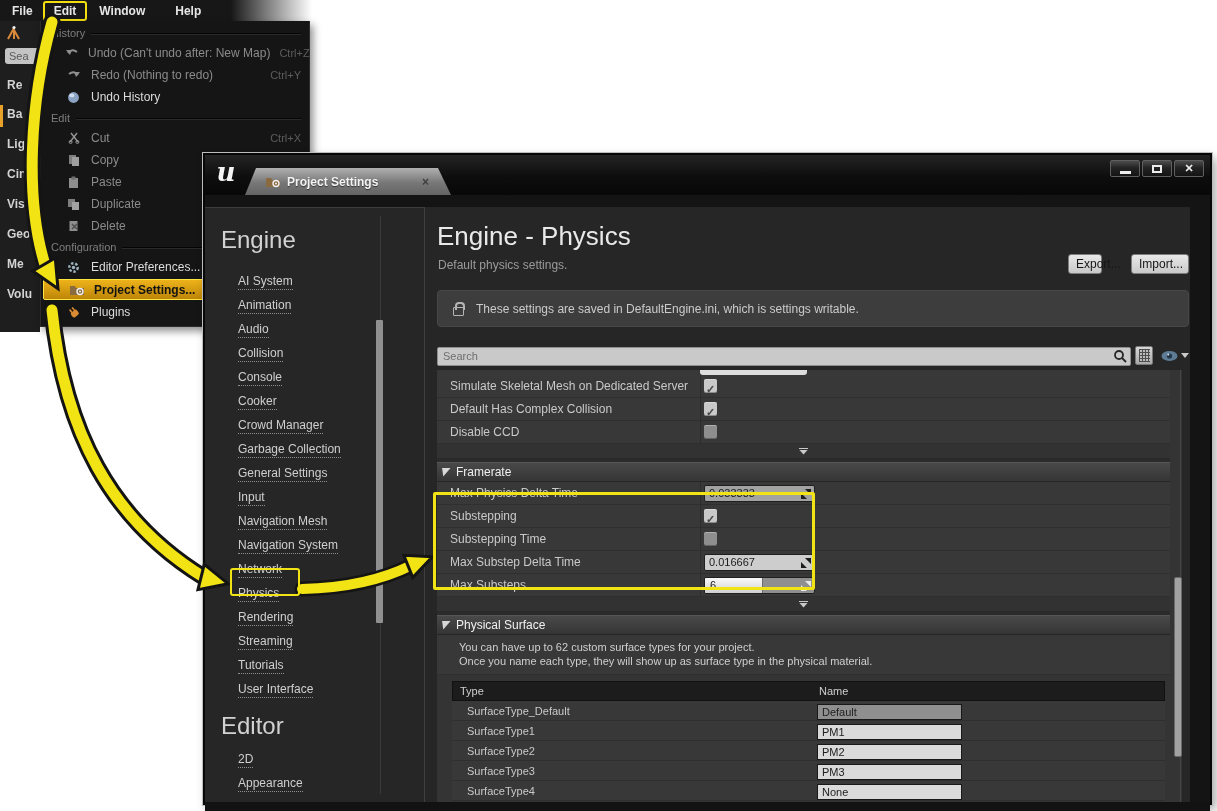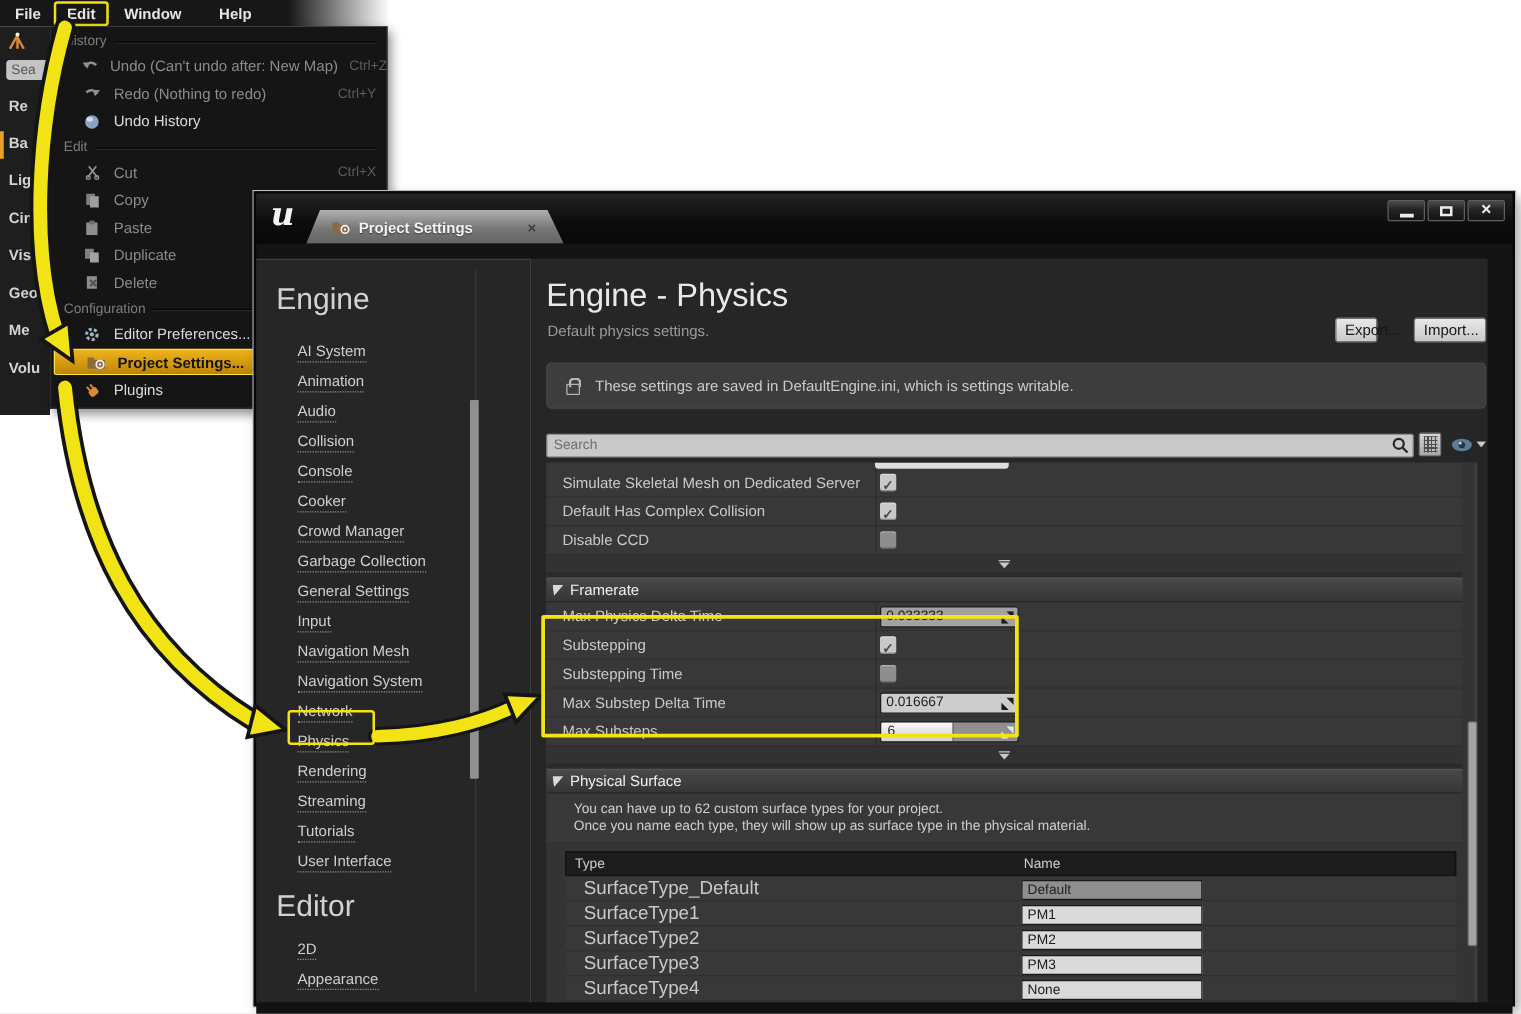--- a/index.html
+++ b/index.html
@@ -117,21 +117,21 @@
   .exp-tri { width:9px; height:5px; background:#c9c9c9; clip-path:polygon(0 0,100% 0,50% 100%); }
   .gap { height:3px; background:#2b2b2b; }
   .cathdr { height:20px; background:linear-gradient(#494949,#353535); border-top:1px solid #565656; border-bottom:1px solid #262626;
     display:flex; align-items:center; gap:5px; padding-left:5px; font-size:12px; font-weight:normal; color:#f0f0f0; }
   .cat-arrow { width:9px; height:9px; background:#d8d8d8; clip-path:polygon(0 0,100% 0,14% 100%); }
   .desc { background:#383838; padding:5px 0 6px 22px; font-size:11px; color:#cfcfcf; line-height:14px; border-bottom:1px solid #2f2f2f; }
   .tblhdr { margin:6px 0 0 15px; width:713px; height:20px; background:#1c1c1c; display:flex; align-items:center;
     font-size:11px; color:#cfcfcf; border:1px solid #111; }
   .th-type { padding-left:7px; width:366px; }
   .trow { display:flex; height:20px; align-items:center; background:#383838; border-bottom:1px solid #2f2f2f; margin-left:15px; width:713px; }
-  .t-type { width:365px; padding-left:15px; font-size:15px; color:#c9c9c9; }
+  .t-type { width:365px; padding-left:15px; font-size:11px; color:#c9c9c9; }
   .t-name input { width:145px; height:16px; background:#dadada; border:1px solid #191919; font-size:11px; color:#1c1c1c;
     padding:0 4px; font-family:"Liberation Sans",sans-serif; }
   .t-name.ro input { background:#8f8f8f; color:#222; }
   .main-track { position:absolute; right:1px; top:0; width:1px; height:432px; background:#454545; left:auto; }
   .main-thumb { position:absolute; right:0; top:207px; width:8px; height:180px; background:#a2a2a2; border:1px solid #6b6b6b; border-radius:2px; }
   .botstrip { position:absolute; left:0; top:595px; width:1005px; height:13px; background:#121212; }
 
   
   .overlay { position:absolute; left:0; top:0; width:1217px; height:811px; z-index:3; pointer-events:none; }
   .hlbox { position:absolute; border:3px solid #f2e414; border-radius:2px; }

